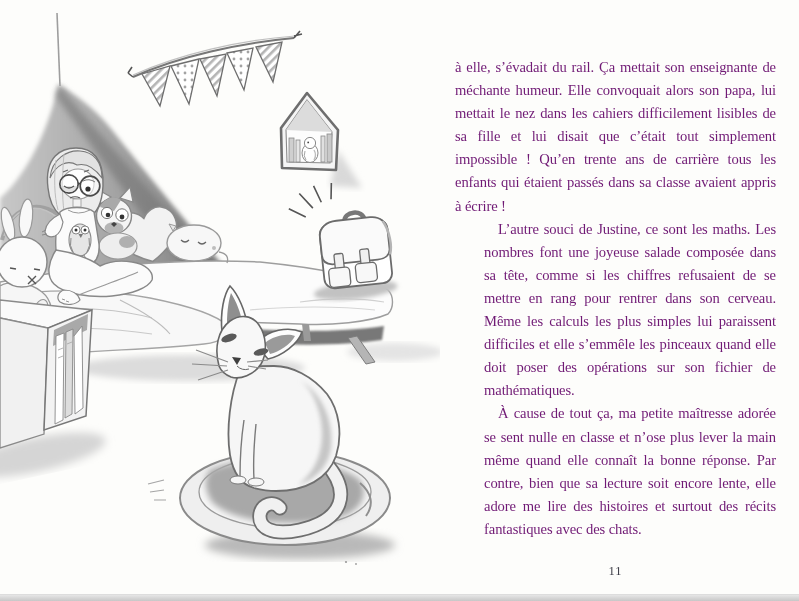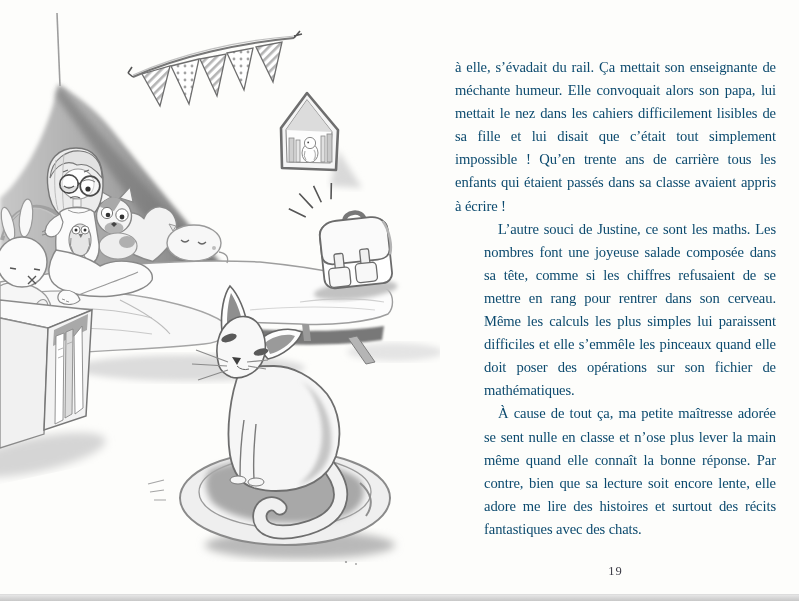--- a/index.html
+++ b/index.html
@@ -10,21 +10,21 @@
     position:relative;
   }
   .spread{position:absolute;inset:0;}
   .page{position:absolute;top:0;bottom:0;}
   .page-left{left:0;width:440px;}
   .page-right{left:440px;right:0;}
   .illustration{position:absolute;left:0;top:0;}
   .text-block{
     position:absolute;left:15px;top:56px;width:321px;
     font-size:14.6px;line-height:23.1px;letter-spacing:-0.1px;
-    color:#0c4a6e;
+    color:#701a75;
   }
   .para{margin:0;text-align:justify;hyphens:none;}
   .para.indent{text-indent:14px;margin-left:29px;}
   .page-number{
     position:absolute;left:15px;top:564px;width:321px;
     text-align:center;font-size:12.5px;color:#3c3c46;letter-spacing:1px;
   }
   .bottom-edge{
     position:absolute;left:0;right:0;bottom:0;height:6px;
     background:linear-gradient(#e6e6e6,#c7c7c7);
@@ -283,17 +283,17 @@
       </g>
     </svg>
   </div>
 
   <div class="page page-right">
     <div class="text-block">
         <p class="para">à elle, s’évadait du rail. Ça mettait son enseignante de méchante humeur. Elle convoquait alors son papa, lui mettait le nez dans les cahiers difficilement lisibles de sa fille et lui disait que c’était tout simplement impossible ! Qu’en trente ans de carrière tous les enfants qui étaient passés dans sa classe avaient appris à écrire !</p>
         <p class="para indent">L’autre souci de Justine, ce sont les maths. Les nombres font une joyeuse salade composée dans sa tête, comme si les chiffres refusaient de se mettre en rang pour rentrer dans son cerveau. Même les calculs les plus simples lui paraissent difficiles et elle s’emmêle les pinceaux quand elle doit poser des opérations sur son fichier de mathématiques.</p>
         <p class="para indent">À cause de tout ça, ma petite maîtresse adorée se sent nulle en classe et n’ose plus lever la main même quand elle connaît la bonne réponse. Par contre, bien que sa lecture soit encore lente, elle adore me lire des histoires et surtout des récits fantastiques avec des chats.</p>
       </div>
-    <div class="page-number">19</div>
+    <div class="page-number">11</div>
   </div>
 
   <div class="bottom-edge"></div>
 </div>
 
 </body></html>

